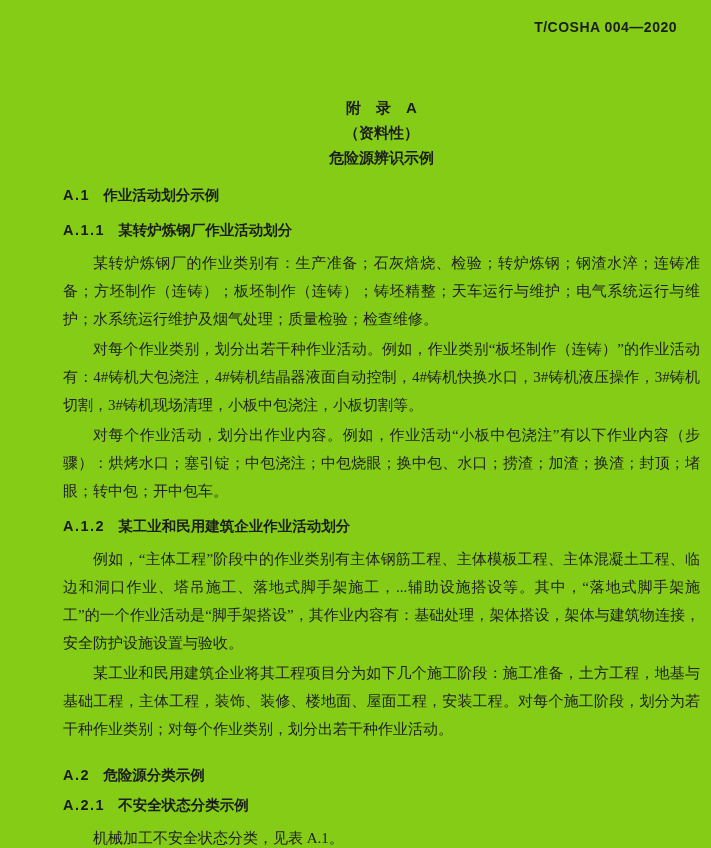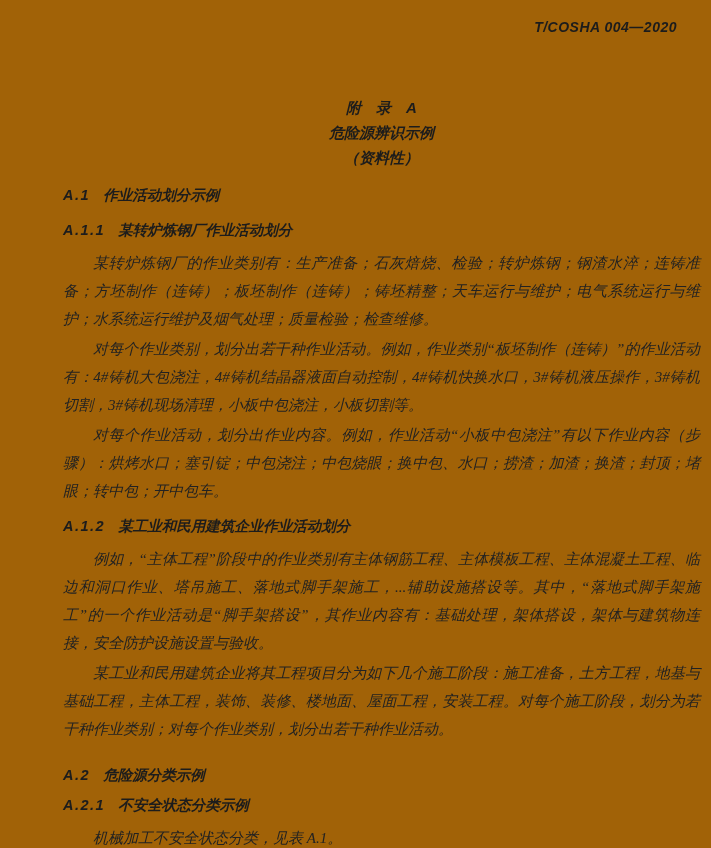--- a/index.html
+++ b/index.html
@@ -6,23 +6,22 @@
   html, body { margin: 0; padding: 0; }
   body {
     width: 711px; height: 848px;
     background: #ffffff;
     font-family: "Liberation Serif", "DejaVu Serif", serif;
     color: #212121;
   }
   .page {
     position: relative;
     width: 711px; height: 848px;
-    background: #a16207;
+    background: #84cc16;
     overflow: hidden;
-    font-style: italic;
   }
   .doc-number {
     position: absolute;
     top: 19px; right: 34px;
     font-family: "Liberation Sans", "DejaVu Sans", sans-serif;
     font-weight: 700;
     font-size: 14px;
     letter-spacing: 0.5px;
     color: #1c1c1c;
   }
@@ -68,22 +67,22 @@
 <body>
 
 <div class="page">
 
   <div class="doc-number">T/COSHA 004—2020</div>
 
   <div class="content">
 
     <div class="title-block">
       <div>附　录　A</div>
+      <div>（资料性）</div>
       <div>危险源辨识示例</div>
-      <div>（资料性）</div>
     </div>
 
     <h2 class="sec-heading h-a1">
       <span class="num">A.1</span><span>作业活动划分示例</span>
     </h2>
 
     <h3 class="sec-heading h-a11">
       <span class="num">A.1.1</span><span>某转炉炼钢厂作业活动划分</span>
     </h3>
     <div class="para-group">

